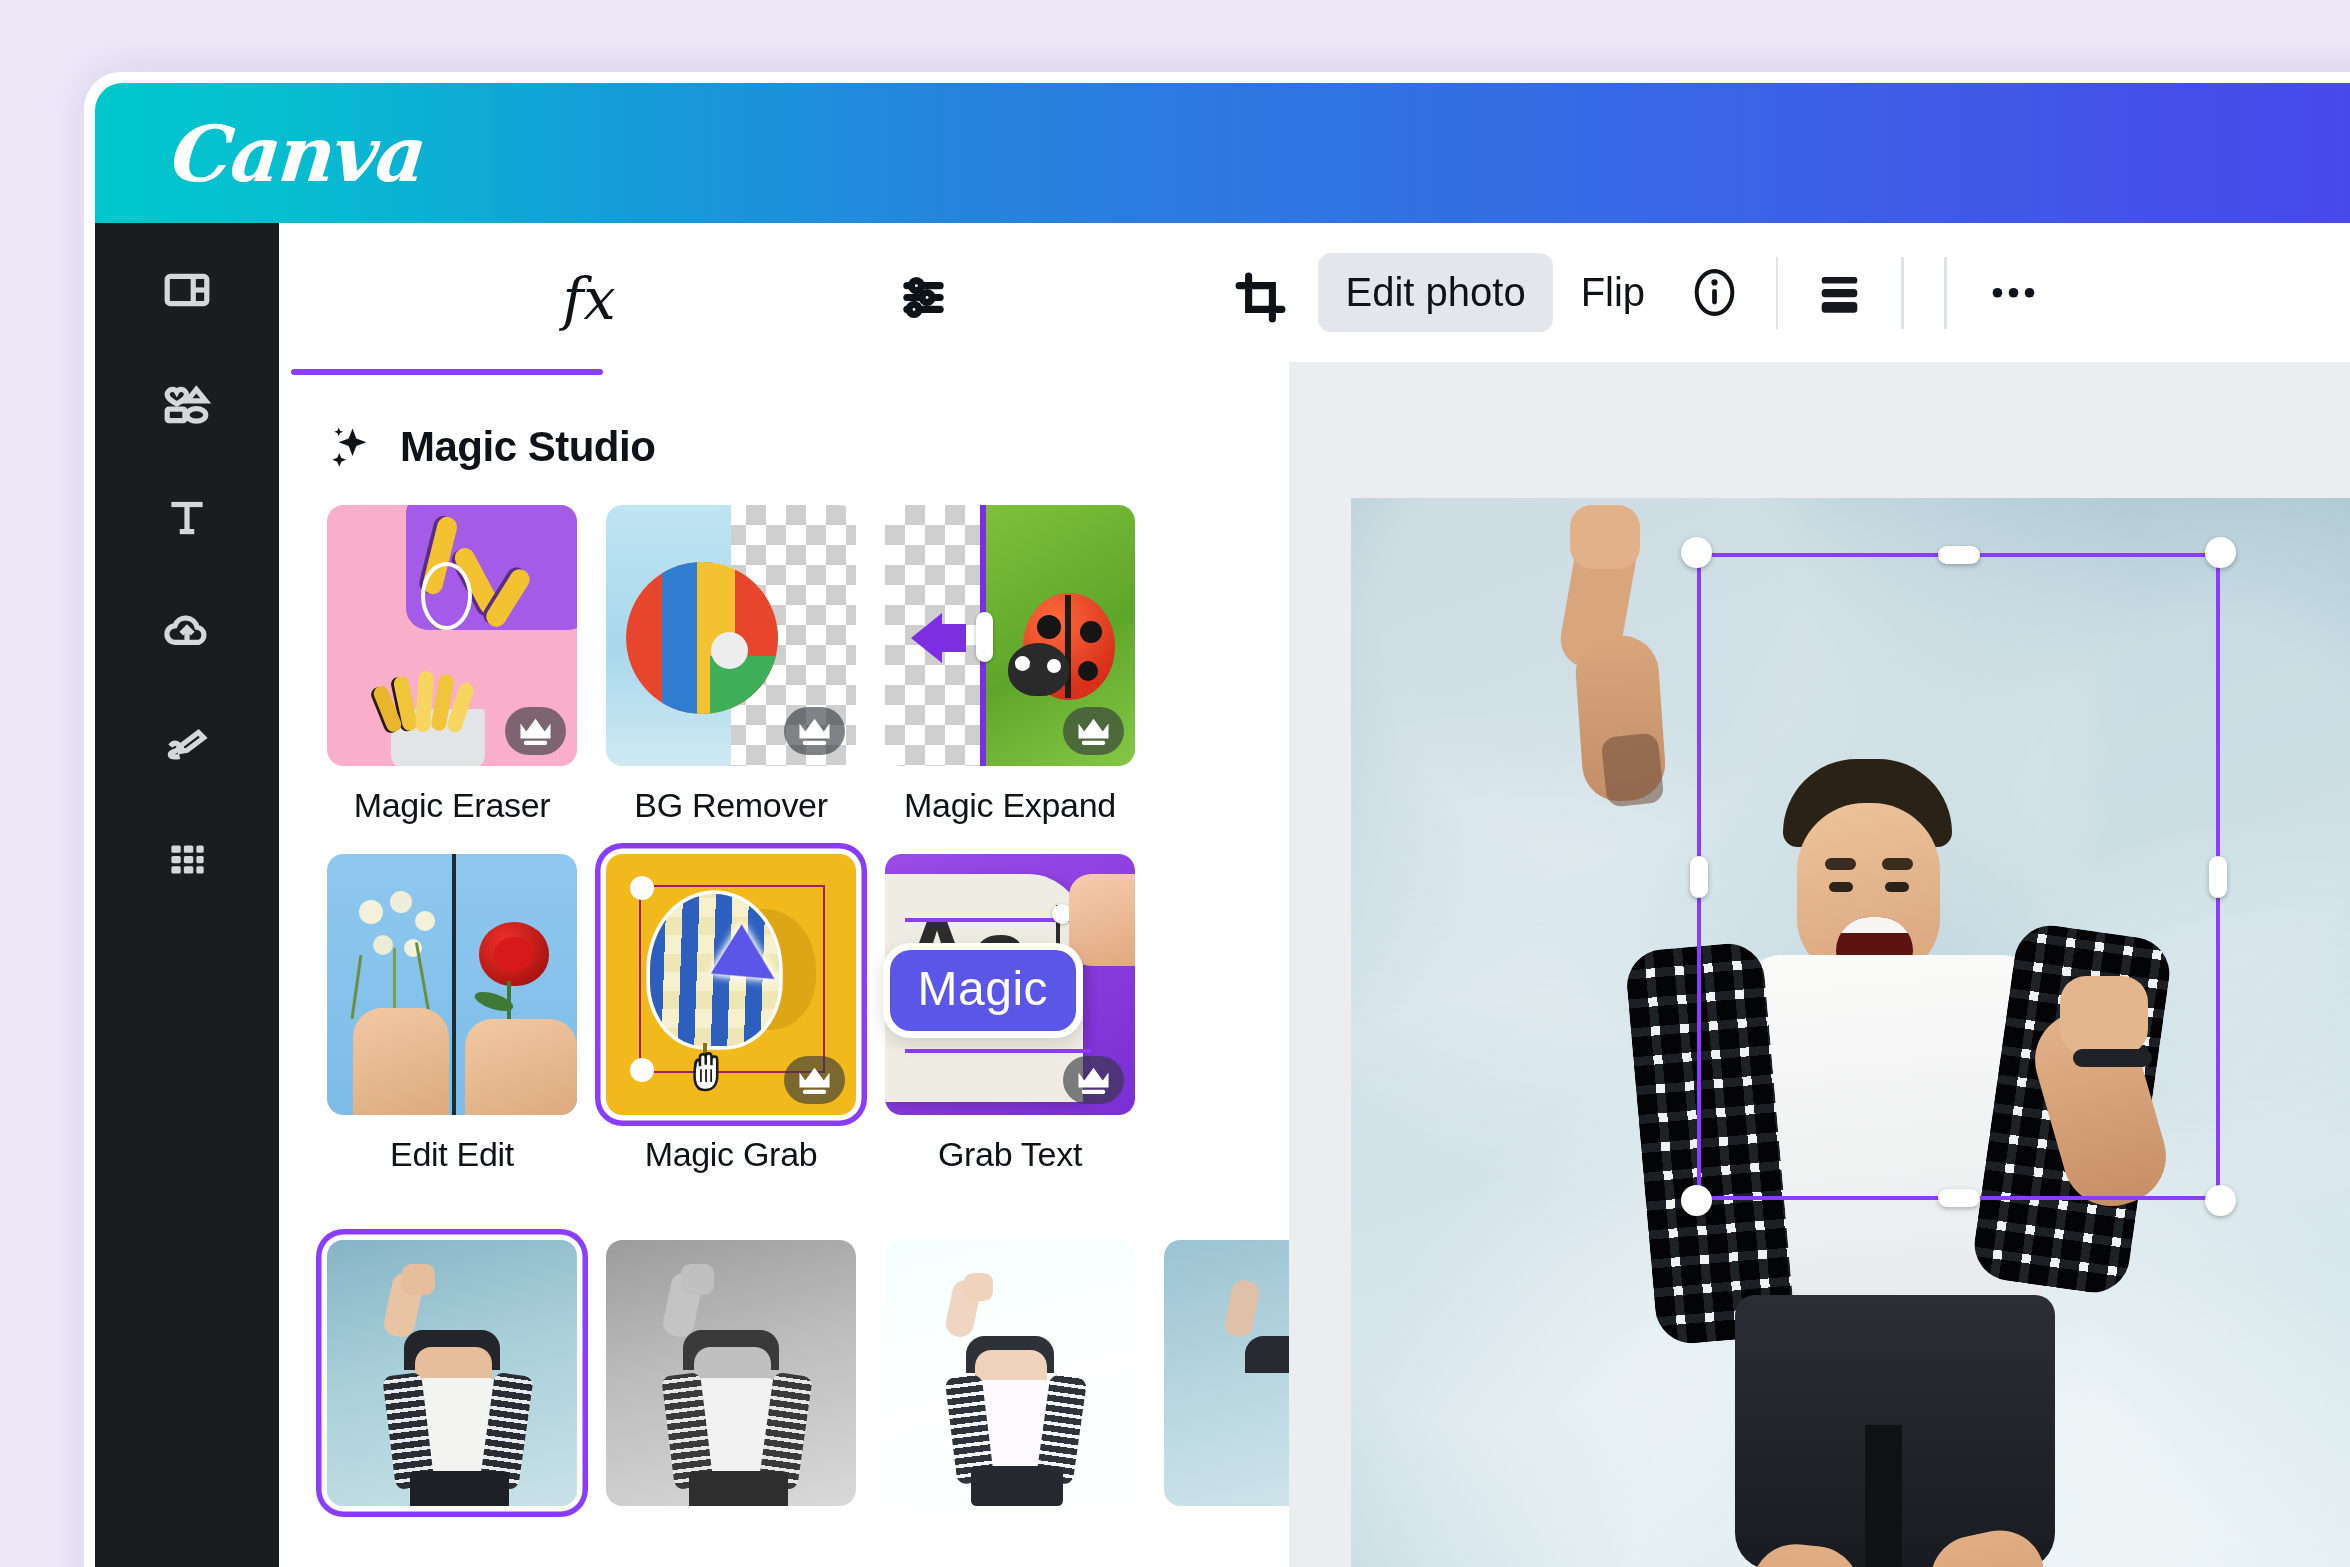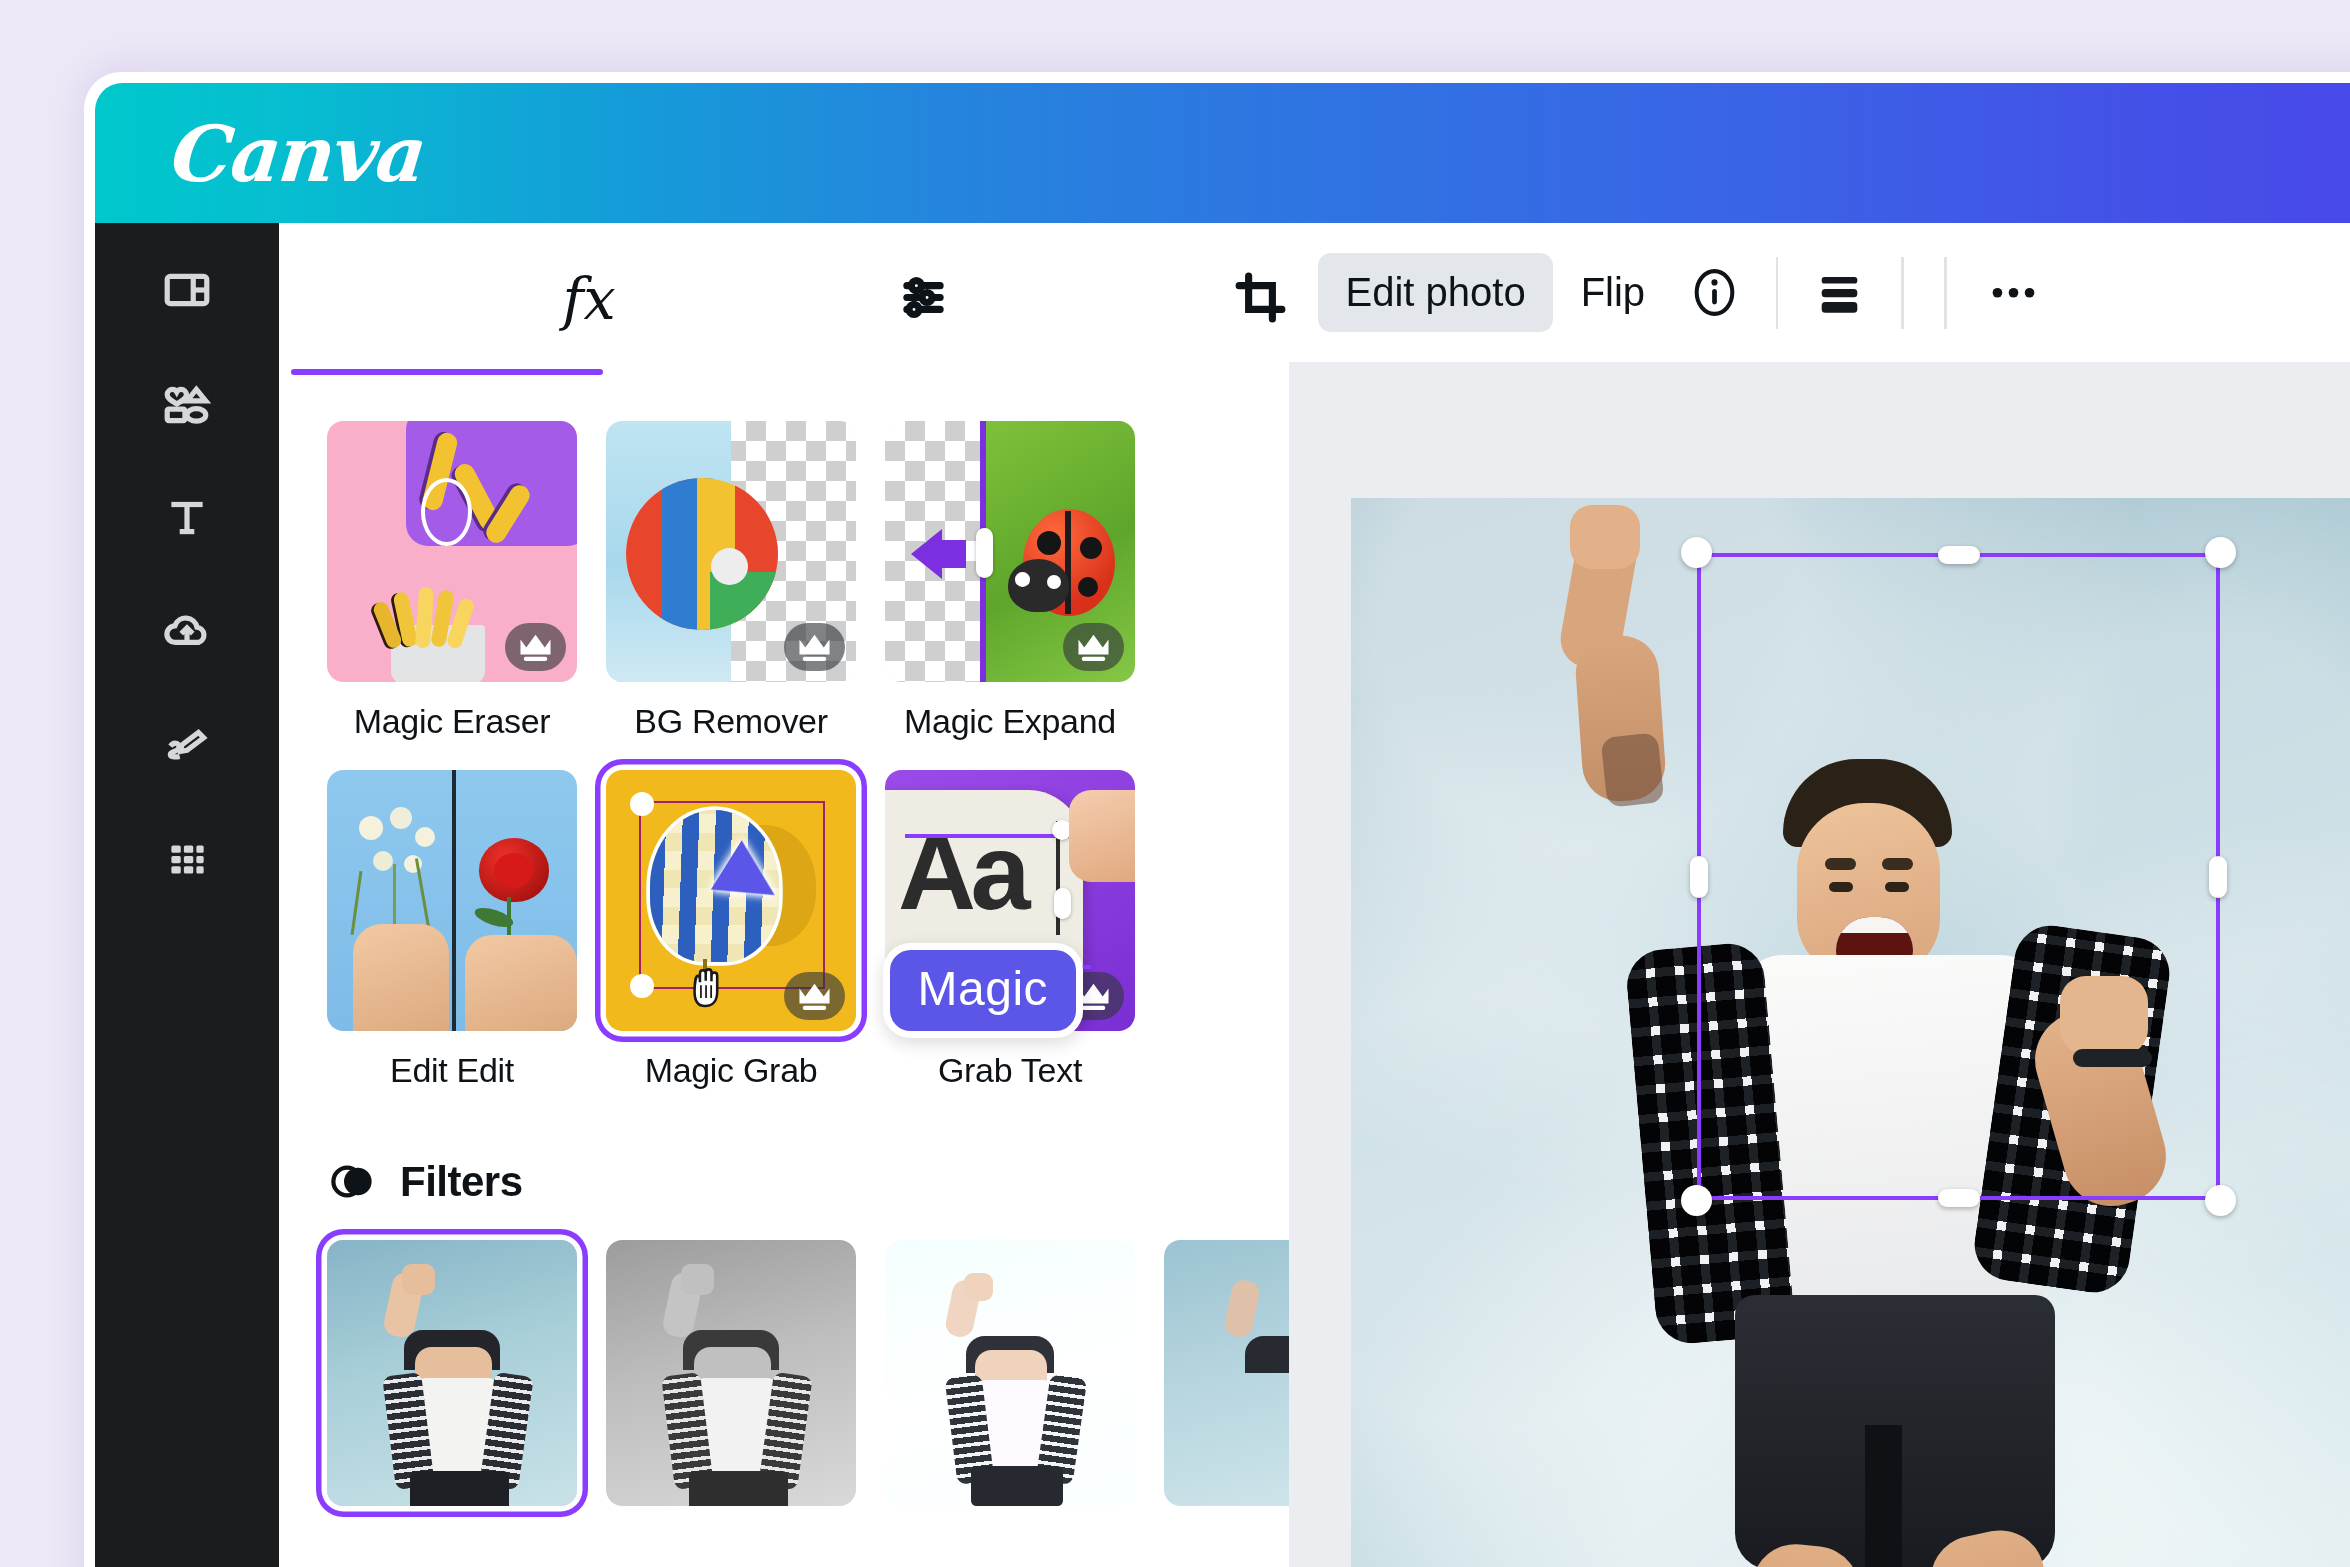--- a/index.html
+++ b/index.html
@@ -338,20 +338,30 @@
               <path d="M14 6v28h28"></path>
                   <path d="M34 42V14H6"></path>
             </svg>
           </span>
         </div>
       </div>
 
       <div id="panel-body">
 
         <div style="margin-top:46px">
+          <div class="sec-head">
+            <span class="sec-icon">
+              <svg width="51" height="51" viewBox="0 0 48 48" style="fill:#0E1318">
+                <path d="M24 7l3.6 9.4L37 20l-9.4 3.6L24 33l-3.6-9.4L11 20l9.4-3.6z"></path>
+                <path d="M11.5 30l1.9 4.6 4.6 1.9-4.6 1.9L11.5 43l-1.9-4.6L5 36.5l4.6-1.9z"></path>
+                <path d="M11 6l1.2 3.1L15.3 10l-3.1 1.2L11 14.3l-1.2-3.1L6.7 10l3.1-.9z"></path>
+              </svg>
+            </span>
+            <span class="sec-title">Magic Studio</span>
+          </div>
 
           <div class="tool-grid">
 
             <div class="tool-cell">
               <div class="thumb" style="background:#F9AFC9">
                 <div style="position:absolute;left:79px;top:-13px;width:184px;height:138px;border-radius:22px;background:#A45BE8"></div>
                 <div style="position:absolute;left:103px;top:11px;width:20px;height:79px;border-radius:10px;background:#F2C230;transform:rotate(14deg);box-shadow:-3.7px 0 0 #5A2C86"></div>
                 <div style="position:absolute;left:140px;top:40px;width:20px;height:72px;border-radius:10px;background:#F2C230;transform:rotate(-28deg);box-shadow:-3.7px 0 0 #5A2C86"></div>
                 <div style="position:absolute;left:171px;top:61px;width:20px;height:64px;border-radius:10px;background:#F2C230;transform:rotate(32deg);box-shadow:-3.7px 0 0 #5A2C86"></div>
                 <div style="position:absolute;left:94px;top:57px;width:51px;height:68px;border-radius:50%;border:4.6px solid #fff"></div>
@@ -503,29 +513,20 @@
                         <rect x="6" y="21" width="20" height="3.6" rx="1.4"></rect>
                       </svg>
                 </div>
               </div>
               <div class="tool-label">Grab Text</div>
             </div>
           </div>
         </div>
 
         <div style="margin-top:66px">
-          <div class="sec-head">
-            <span class="sec-icon">
-              <svg width="51" height="51" viewBox="0 0 48 48">
-                <circle cx="19" cy="24" r="13" fill="none" stroke="#0E1318" stroke-width="4"></circle>
-                <circle cx="29" cy="24" r="13" fill="#0E1318"></circle>
-              </svg>
-            </span>
-            <span class="sec-title">Filters</span>
-          </div>
 
           <div class="filter-row">
 
             <div class="fthumb sel">
               <div style="position:absolute;inset:0;background:linear-gradient(165deg,#86B4C6,#A9CFD9 45%,#C9E2E8)"></div>
               <div style="position:absolute;left:61px;top:33px;width:31px;height:64px;background:#E9C4A4;border-radius:13px;transform:rotate(12deg)"></div>
               <div style="position:absolute;left:75px;top:24px;width:33px;height:31px;border-radius:9.2px;background:#E6BE9C"></div>
               <div style="position:absolute;left:77px;top:90px;width:96px;height:40px;border-radius:18.4px 18.4px 0 0;background:#23252B"></div>
               <div style="position:absolute;left:88px;top:107px;width:77px;height:51px;border-radius:16.5px 16.5px 5.5px 5.5px;background:#E6BE9C"></div>
               <div style="position:absolute;left:88px;top:138px;width:84px;height:101px;border-radius:11px;background:#F3F3F1"></div>

